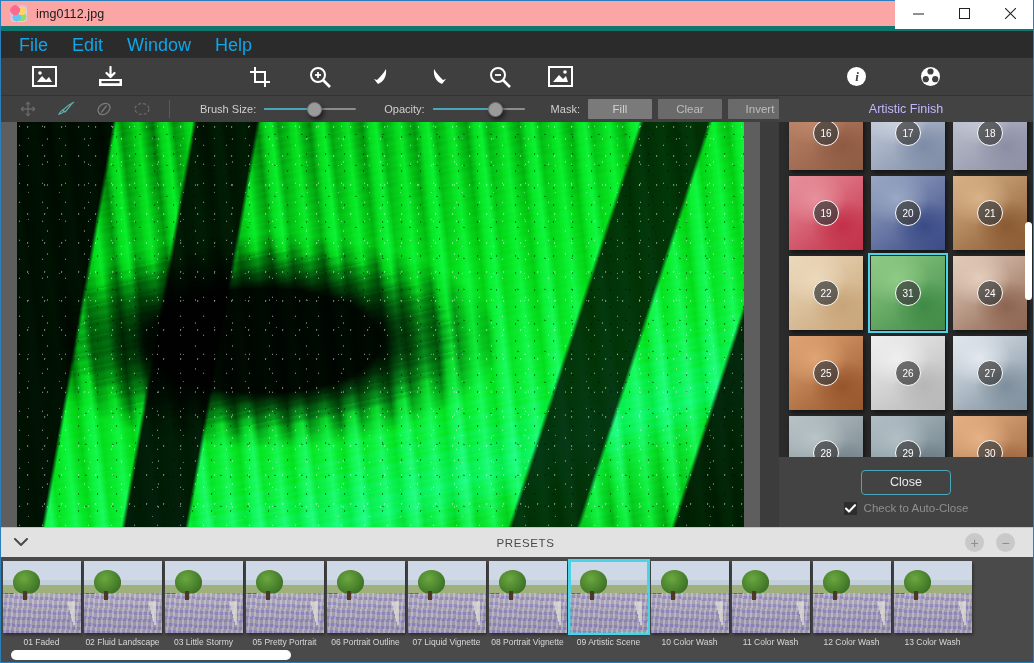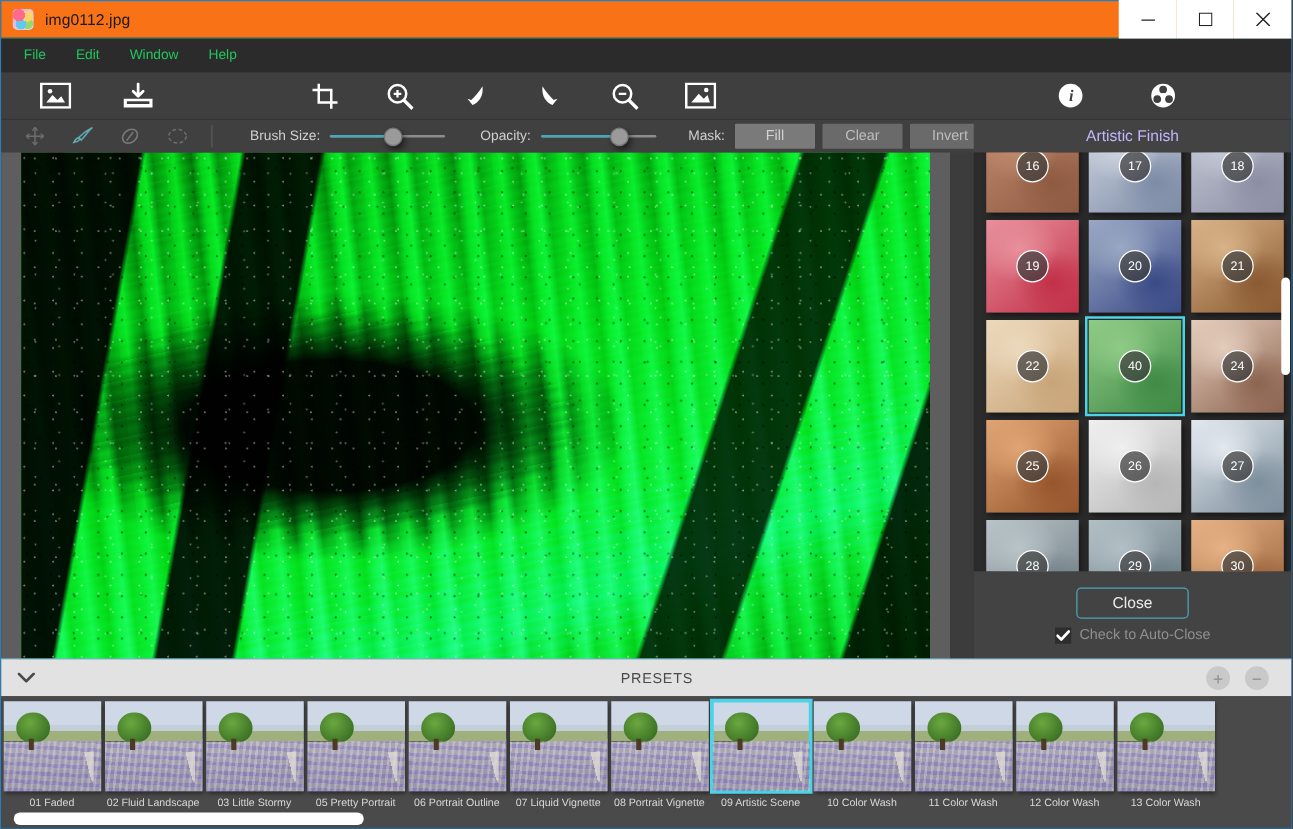--- a/index.html
+++ b/index.html
@@ -14,23 +14,23 @@
     position: relative;
     border: 1px solid #2a7fba;
     border-top: none;
     background: #3c3c3c;
     display: flex; flex-direction: column;
   }
 
   
   .titlebar {
     height: 31px; min-height: 31px;
-    background: #f97316;
+    background: #fca5a5;
     display: flex; align-items: center;
-    border-bottom: 1px solid #0f766e;
+    border-bottom: 5px solid #0f766e;
     border-top: 1px solid #2a7fba;
   }
   .app-icon {
     width: 17px; height: 17px; margin-left: 9px; margin-right: 9px;
     border-radius: 4px;
     background:
       radial-gradient(circle at 30% 30%, #ff6a8e 0 28%, transparent 30%),
       radial-gradient(circle at 70% 35%, #ffd36b 0 26%, transparent 28%),
       radial-gradient(circle at 40% 72%, #63c7f0 0 26%, transparent 28%),
       radial-gradient(circle at 72% 70%, #9ad86a 0 24%, transparent 26%),
@@ -44,21 +44,21 @@
     color: #222; font-size: 12px; background: #fff;
   }
   .win-btn svg { display: block; }
 
   
   .menubar {
     height: 27px; min-height: 27px; background: #2b2b2b;
     display: flex; align-items: center; padding-left: 6px;
   }
   .menu-item {
-    font-size: 11px; color: #22c55e; padding: 4px 12px; line-height: 1;
+    font-size: 18px; color: #0ea5e9; padding: 4px 12px; line-height: 1;
   }
 
   
   .toolbar {
     height: 38px; min-height: 38px; background: #3f3f3f;
     display: flex; align-items: center; position: relative;
     border-bottom: 1px solid #343434;
   }
   .tb-btn {
     width: 42px; height: 38px; display: flex; align-items: center; justify-content: center;
@@ -426,21 +426,21 @@
             <div class="thumb" style="background: radial-gradient(70% 60% at 35% 30%, rgb(154, 168, 196) 0%, transparent 62%), radial-gradient(65% 55% at 72% 68%, rgb(58, 74, 134) 0%, transparent 66%), linear-gradient(145deg, rgb(154, 168, 196), rgb(58, 74, 134));">
               <div class="num">20</div>
             </div>
             <div class="thumb" style="background: radial-gradient(70% 60% at 35% 30%, rgb(216, 178, 136) 0%, transparent 62%), radial-gradient(65% 55% at 72% 68%, rgb(138, 90, 50) 0%, transparent 66%), linear-gradient(145deg, rgb(216, 178, 136), rgb(138, 90, 50));">
               <div class="num">21</div>
             </div>
             <div class="thumb" style="background: radial-gradient(70% 60% at 35% 30%, rgb(236, 217, 188) 0%, transparent 62%), radial-gradient(65% 55% at 72% 68%, rgb(200, 164, 120) 0%, transparent 66%), linear-gradient(145deg, rgb(236, 217, 188), rgb(200, 164, 120));">
               <div class="num">22</div>
             </div>
             <div class="thumb sel" style="background: radial-gradient(70% 60% at 35% 30%, rgb(143, 203, 134) 0%, transparent 62%), radial-gradient(65% 55% at 72% 68%, rgb(63, 138, 70) 0%, transparent 66%), linear-gradient(145deg, rgb(143, 203, 134), rgb(63, 138, 70));">
-              <div class="num">40</div>
+              <div class="num">31</div>
             </div>
             <div class="thumb" style="background: radial-gradient(70% 60% at 35% 30%, rgb(228, 205, 188) 0%, transparent 62%), radial-gradient(65% 55% at 72% 68%, rgb(140, 100, 80) 0%, transparent 66%), linear-gradient(145deg, rgb(228, 205, 188), rgb(140, 100, 80));">
               <div class="num">24</div>
             </div>
             <div class="thumb" style="background: radial-gradient(70% 60% at 35% 30%, rgb(224, 165, 116) 0%, transparent 62%), radial-gradient(65% 55% at 72% 68%, rgb(151, 85, 44) 0%, transparent 66%), linear-gradient(145deg, rgb(224, 165, 116), rgb(151, 85, 44));">
               <div class="num">25</div>
             </div>
             <div class="thumb" style="background: radial-gradient(70% 60% at 35% 30%, rgb(239, 239, 239) 0%, transparent 62%), radial-gradient(65% 55% at 72% 68%, rgb(182, 182, 182) 0%, transparent 66%), linear-gradient(145deg, rgb(239, 239, 239), rgb(182, 182, 182));">
               <div class="num">26</div>
             </div>

